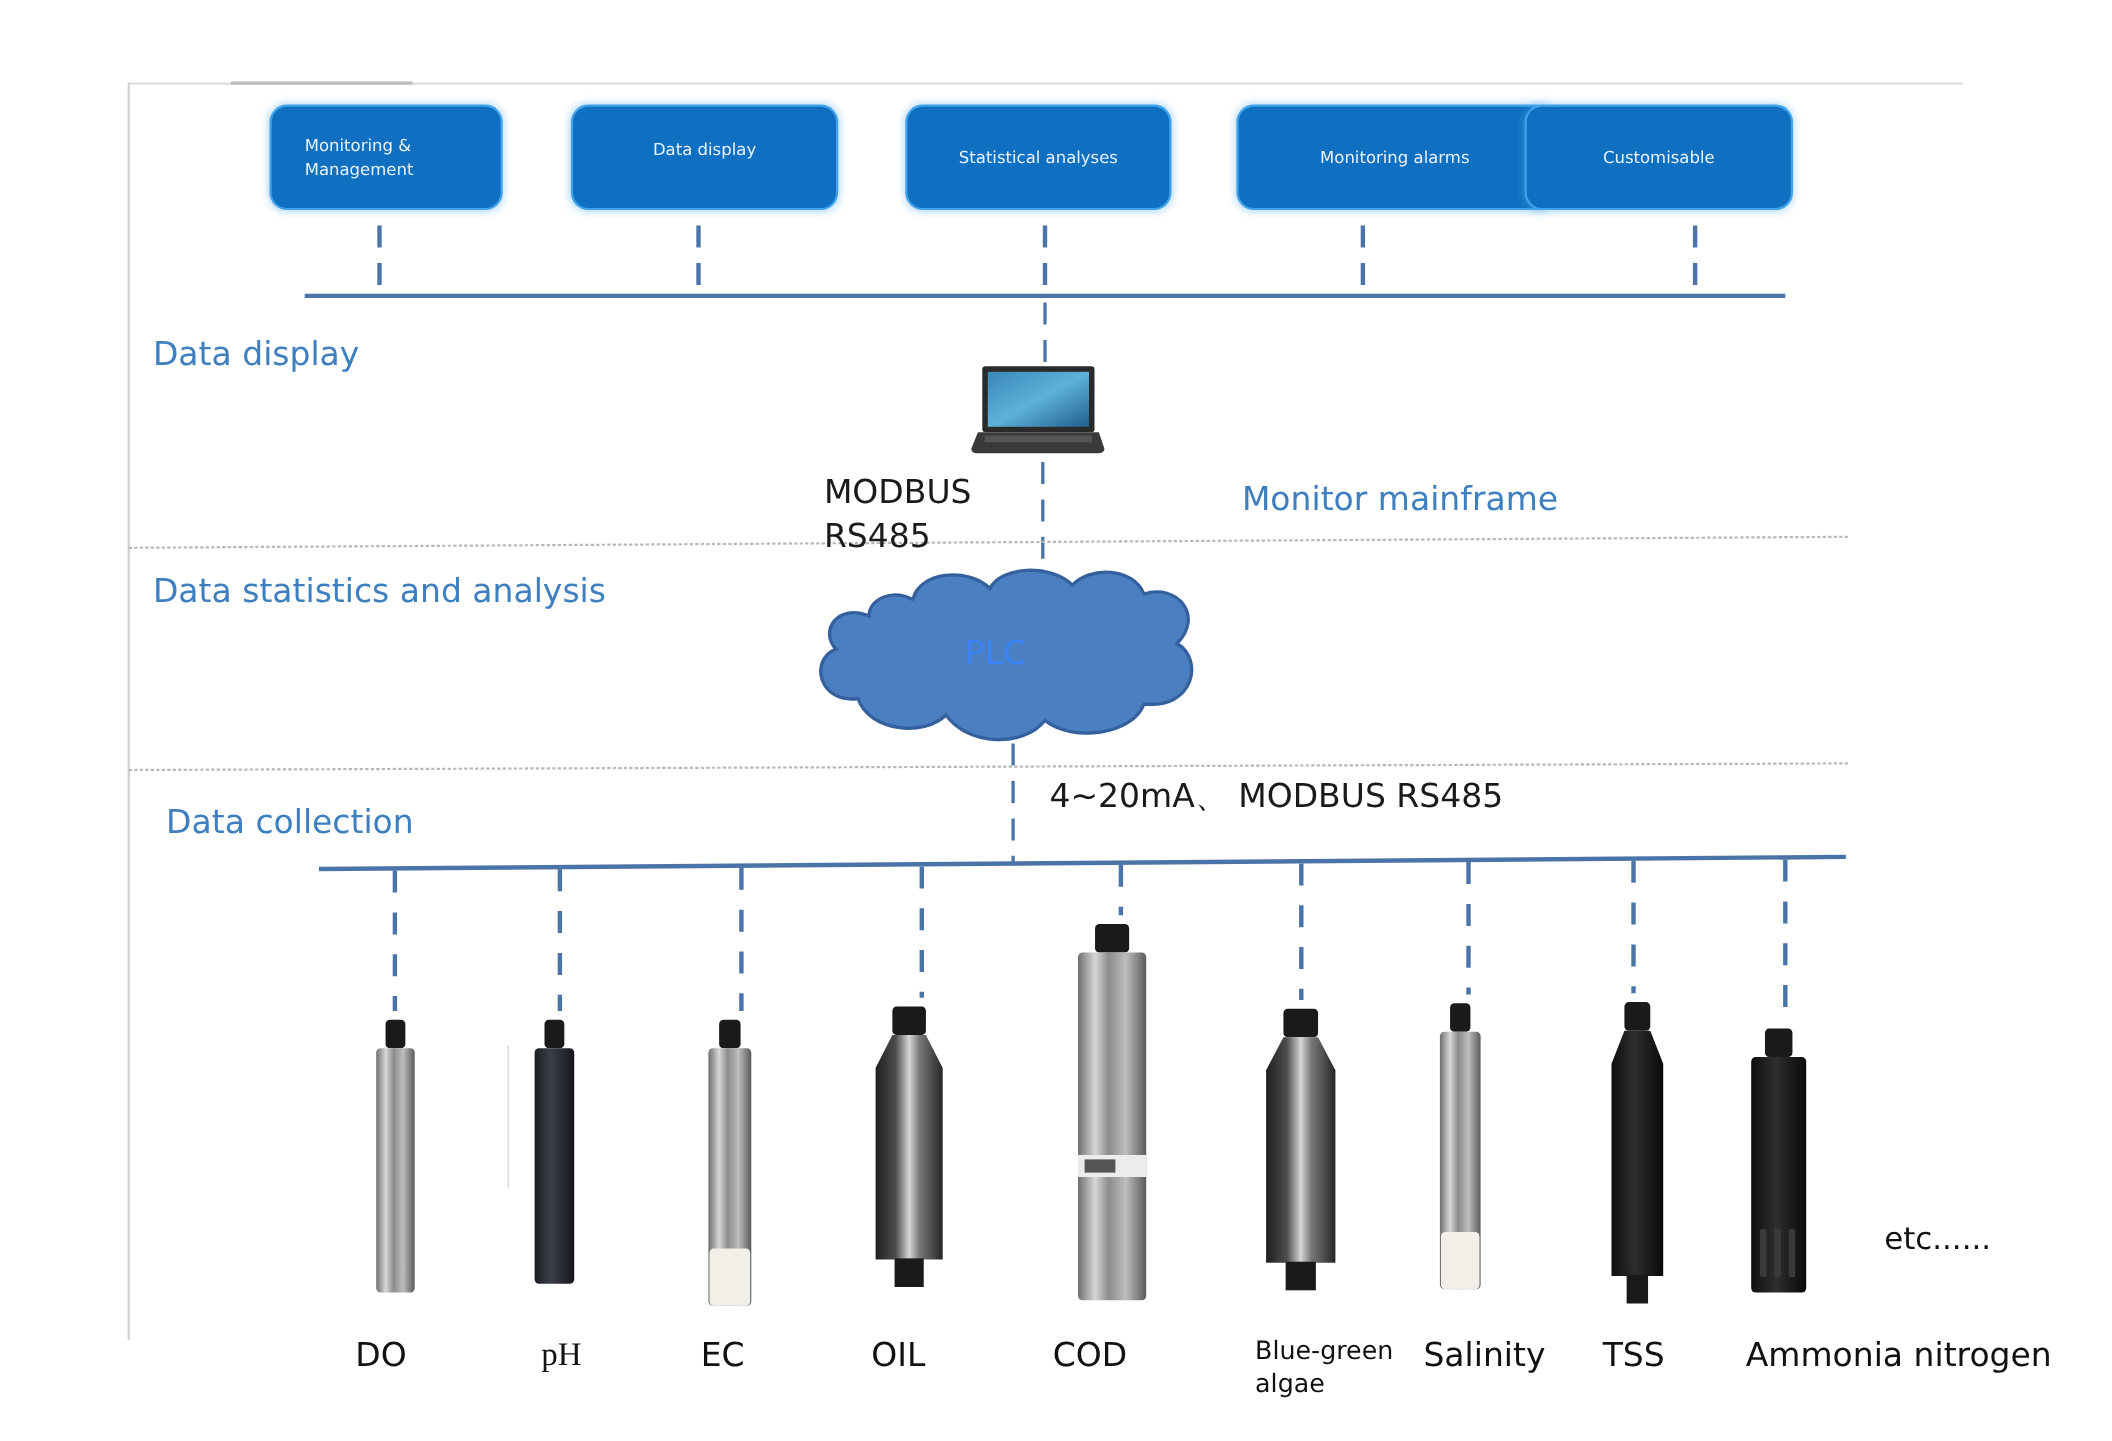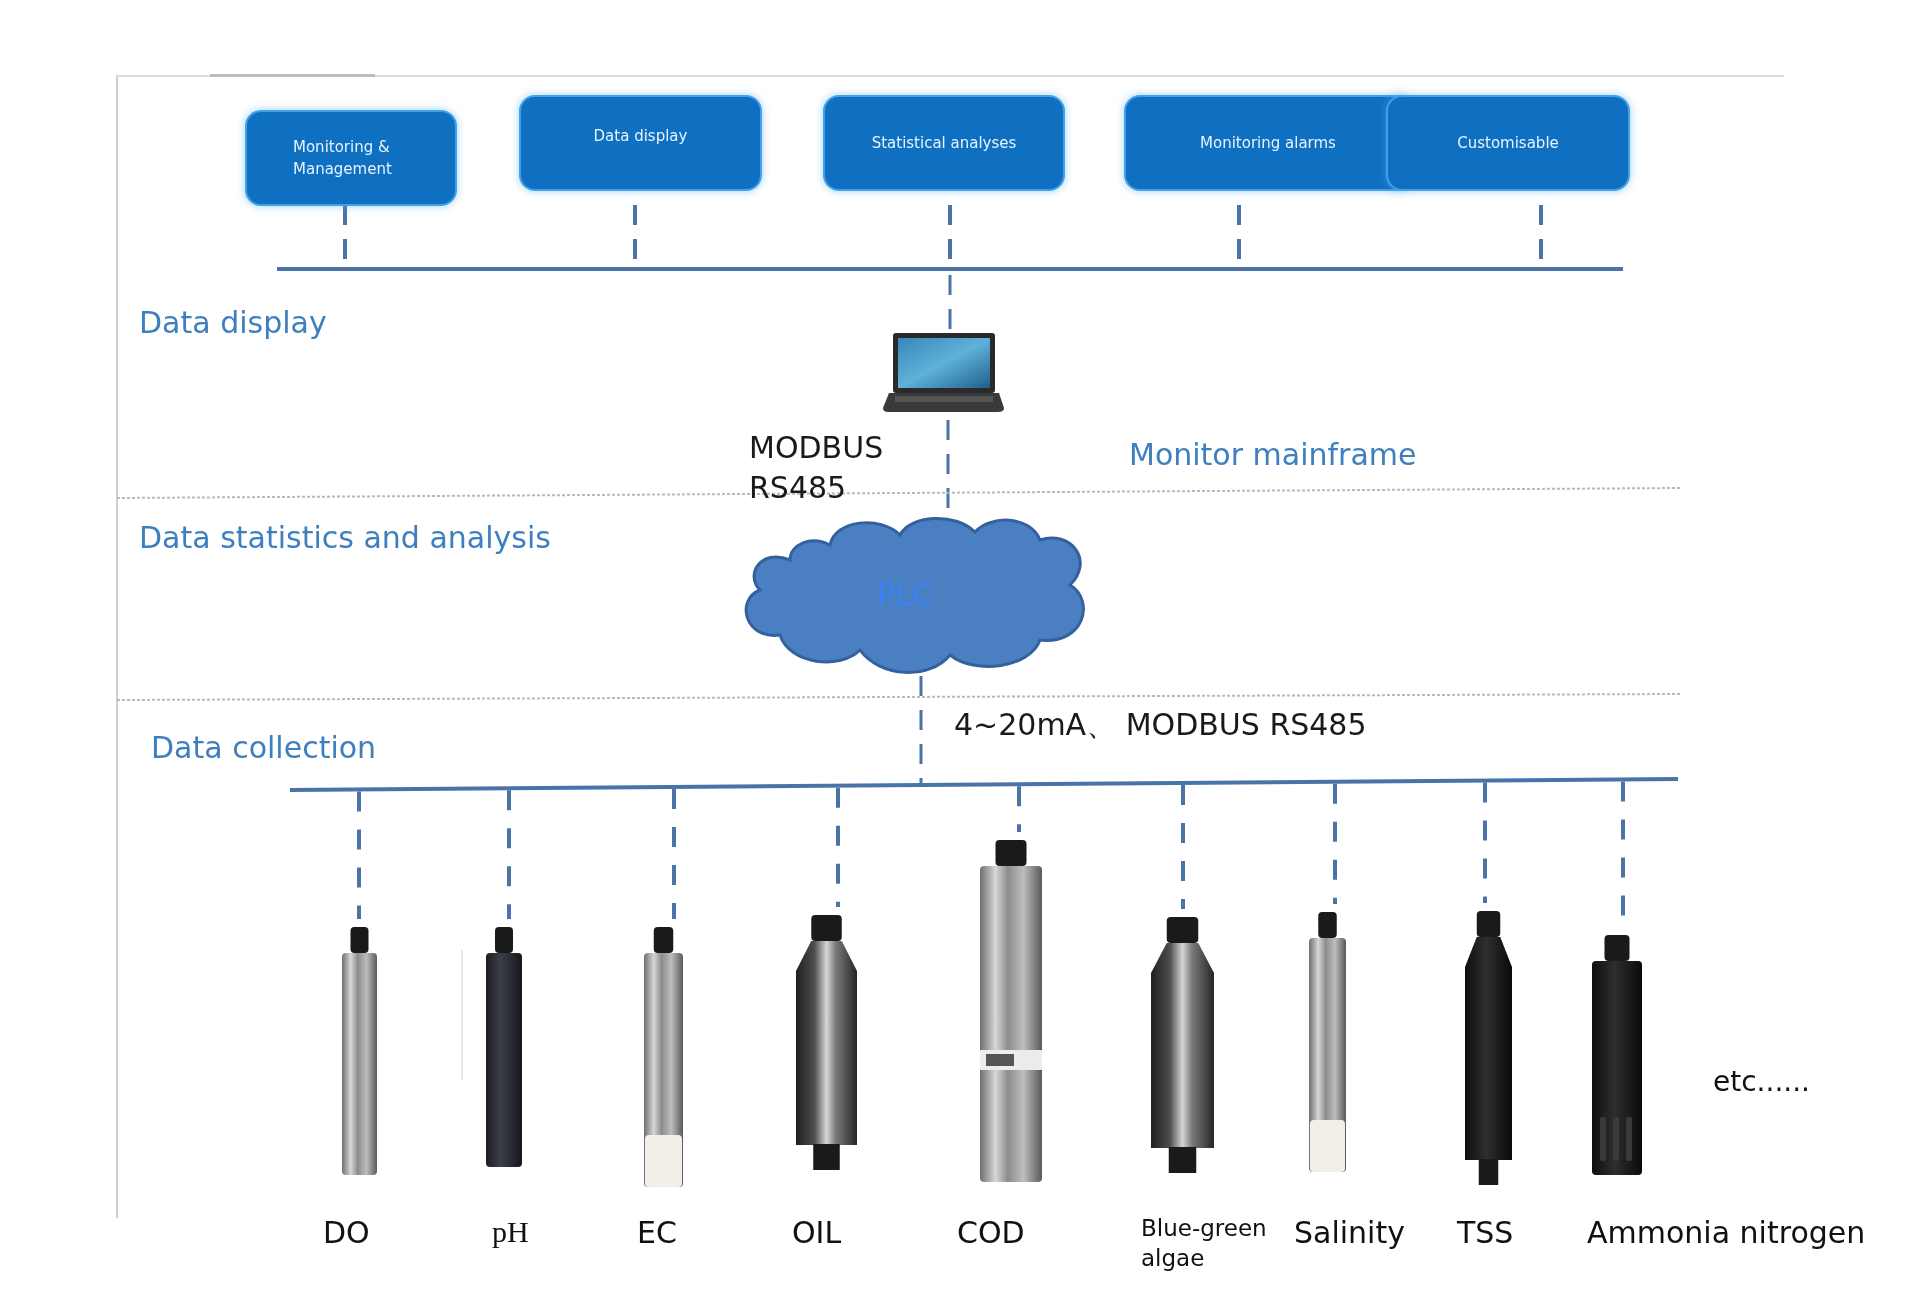--- a/index.html
+++ b/index.html
@@ -5,21 +5,21 @@
   html, body { margin:0; padding:0; background:#ffffff; }
   body { width:1920px; height:1310px; position:relative; overflow:hidden; font-family:"Liberation Sans", sans-serif; }
   .abs { position:absolute; }
   .frame-left { left:116px; top:75px; width:2px; height:1143px; background:#cfcfcf; }
   .frame-top { left:117px; top:75px; width:1667px; height:2px; background:#dcdcdc; }
   .frame-top-dark { left:210px; top:74px; width:165px; height:3px; background:#bdbdbd; }
   .func-box { top:97px; height:92px; border-radius:14px; background:#0f6fc1;
     box-shadow:0 0 0 2px #3fa2ea, 0 0 8px 2px rgba(80,170,240,0.55);
     color:#e8f3ff; display:flex; align-items:center; font-family:"DejaVu Sans", sans-serif; font-size:15px; line-height:22px; }
   .func-box.center { justify-content:center; text-align:center; }
-  .func-box.left { padding-left:46px; box-sizing:border-box;margin-top:15px; }
+  .func-box.left { padding-left:30px; box-sizing:border-box; }
   .func-box span { display:block; }
   .sec-label { color:#3e7fc0; font-family:"DejaVu Sans", sans-serif; font-size:30px; white-space:nowrap; }
   .black-label { color:#1a1a1a; font-family:"DejaVu Sans", sans-serif; font-size:30px; white-space:nowrap; line-height:40px; }
   .sensor-label { color:#111; font-family:"DejaVu Sans", sans-serif; font-size:30px; white-space:nowrap; }
   .sensor-label.small { font-size:23px; line-height:30px; }
   svg.overlay { position:absolute; left:0; top:0; }
 </style>
 </head>
 <body>
 
@@ -189,13 +189,13 @@
 <div class="abs sensor-label" style="left:637px;top:1215px;">EC</div>
 <div class="abs sensor-label" style="left:792px;top:1215px;">OIL</div>
 <div class="abs sensor-label" style="left:957px;top:1215px;">COD</div>
 <div class="abs sensor-label small" style="left:1141px;top:1213px;">
   <div>Blue-green</div>
   <div>algae</div>
 </div>
 <div class="abs sensor-label" style="left:1294px;top:1215px;">Salinity</div>
 <div class="abs sensor-label" style="left:1457px;top:1215px;">TSS</div>
 <div class="abs sensor-label" style="left:1587px;top:1215px;">Ammonia nitrogen</div>
-<div class="abs sensor-label" style="left:1713px;top:1065px;font-size:28px;">etc......</div>
+<div class="abs sensor-label" style="left:1713px;top:1109px;font-size:28px;">etc......</div>
 
 </body></html>

